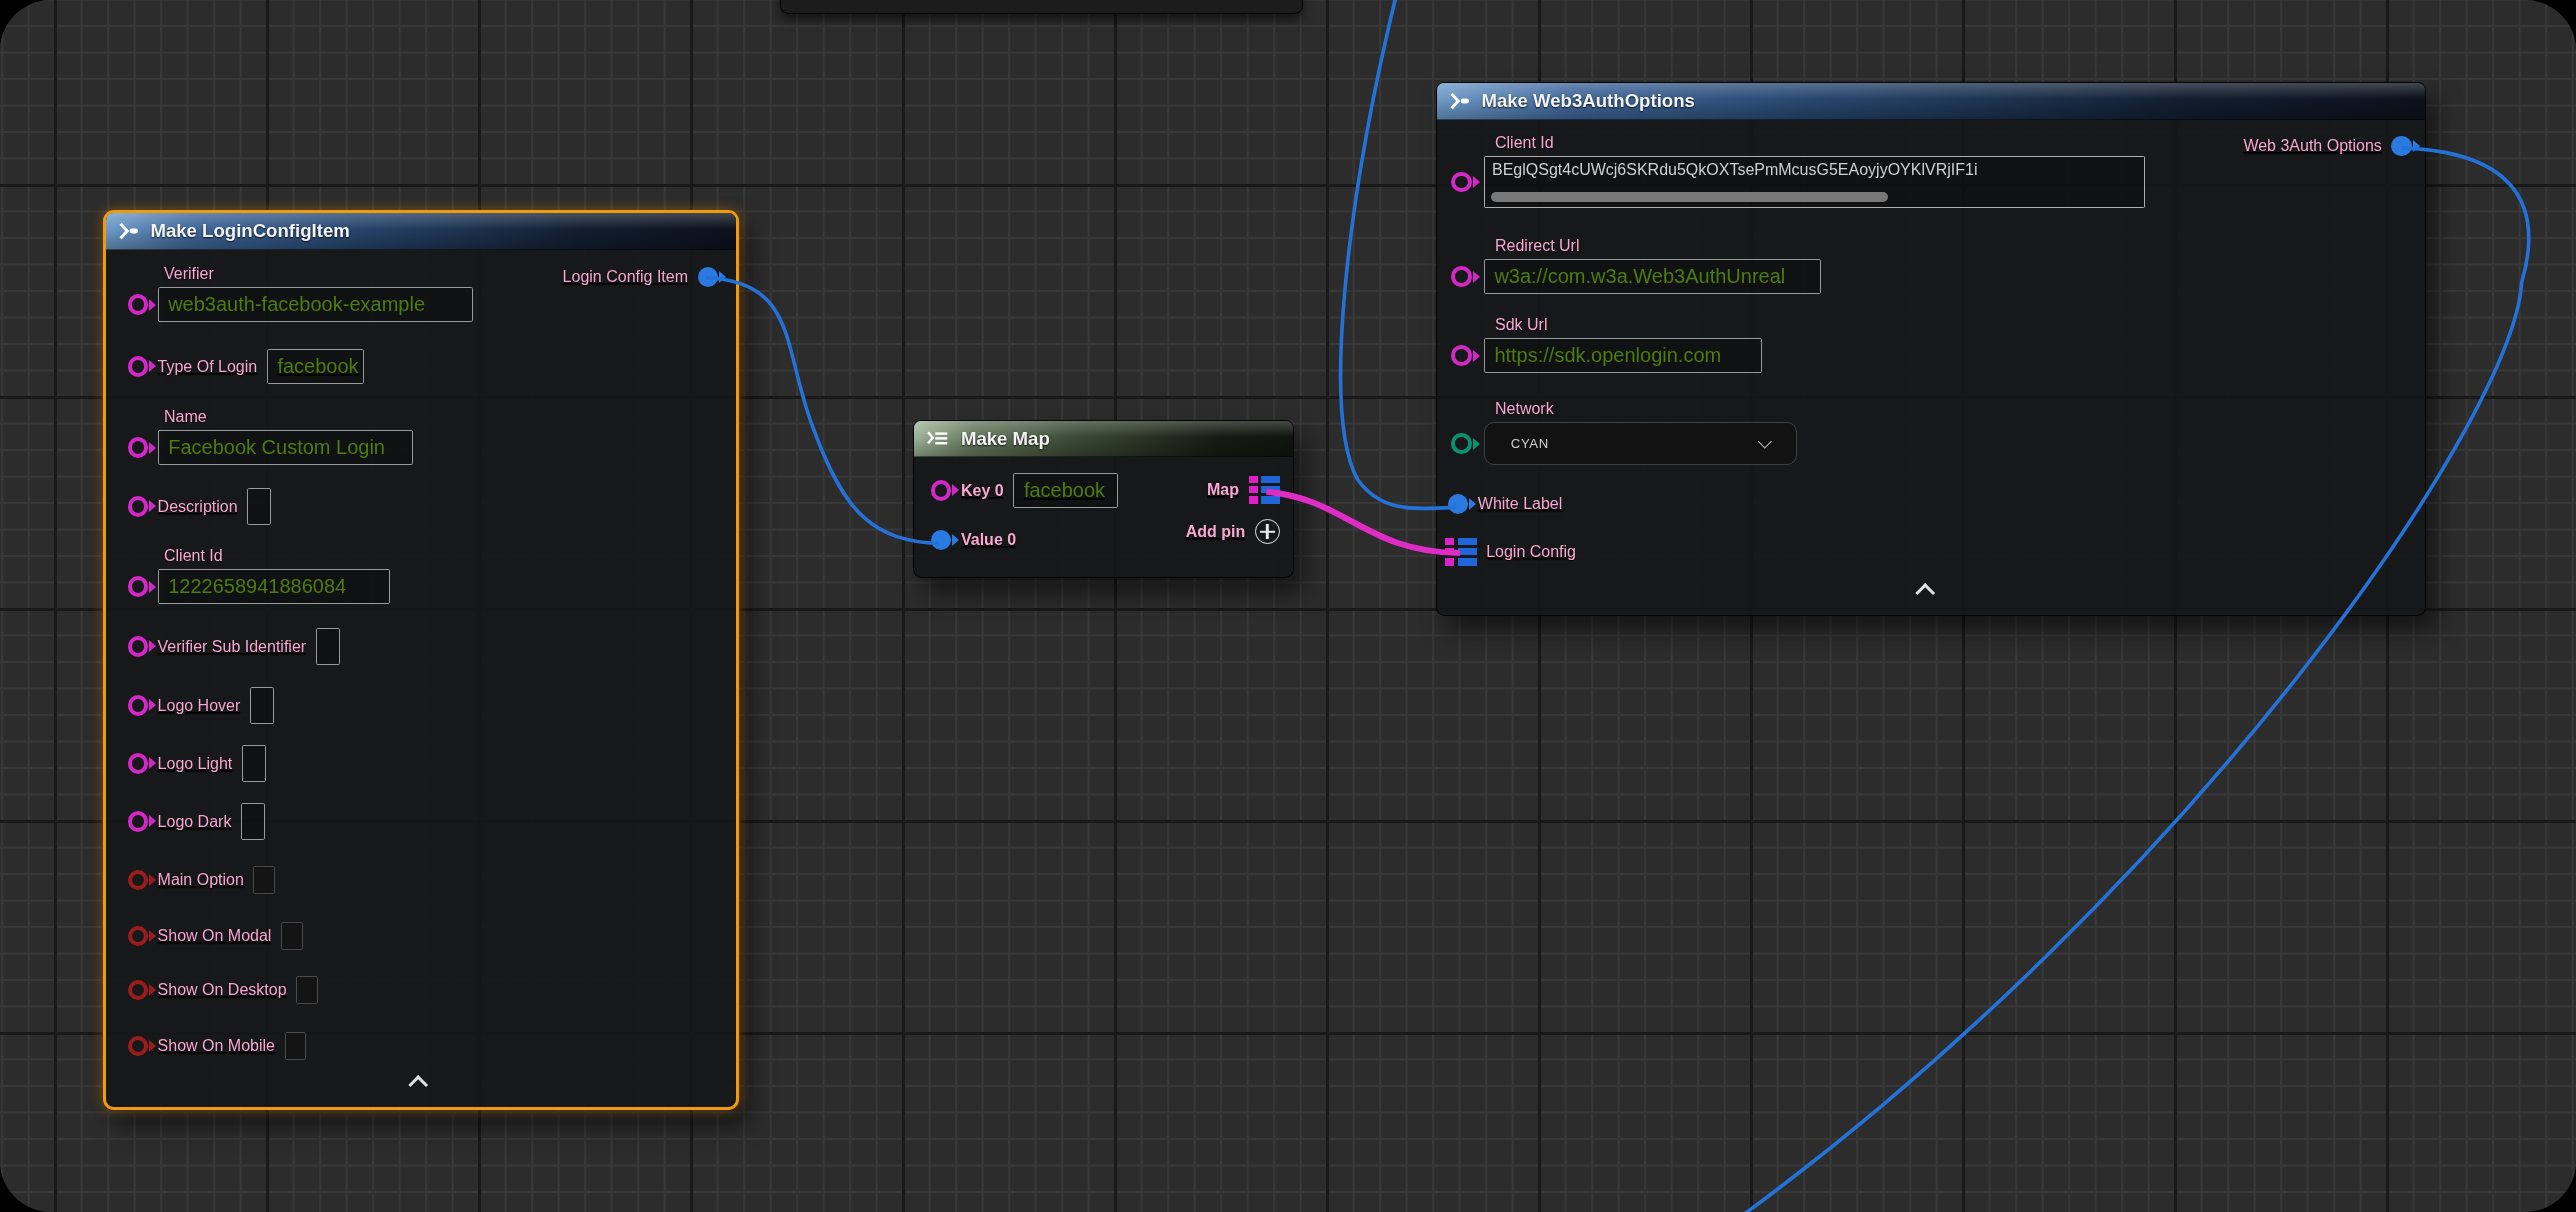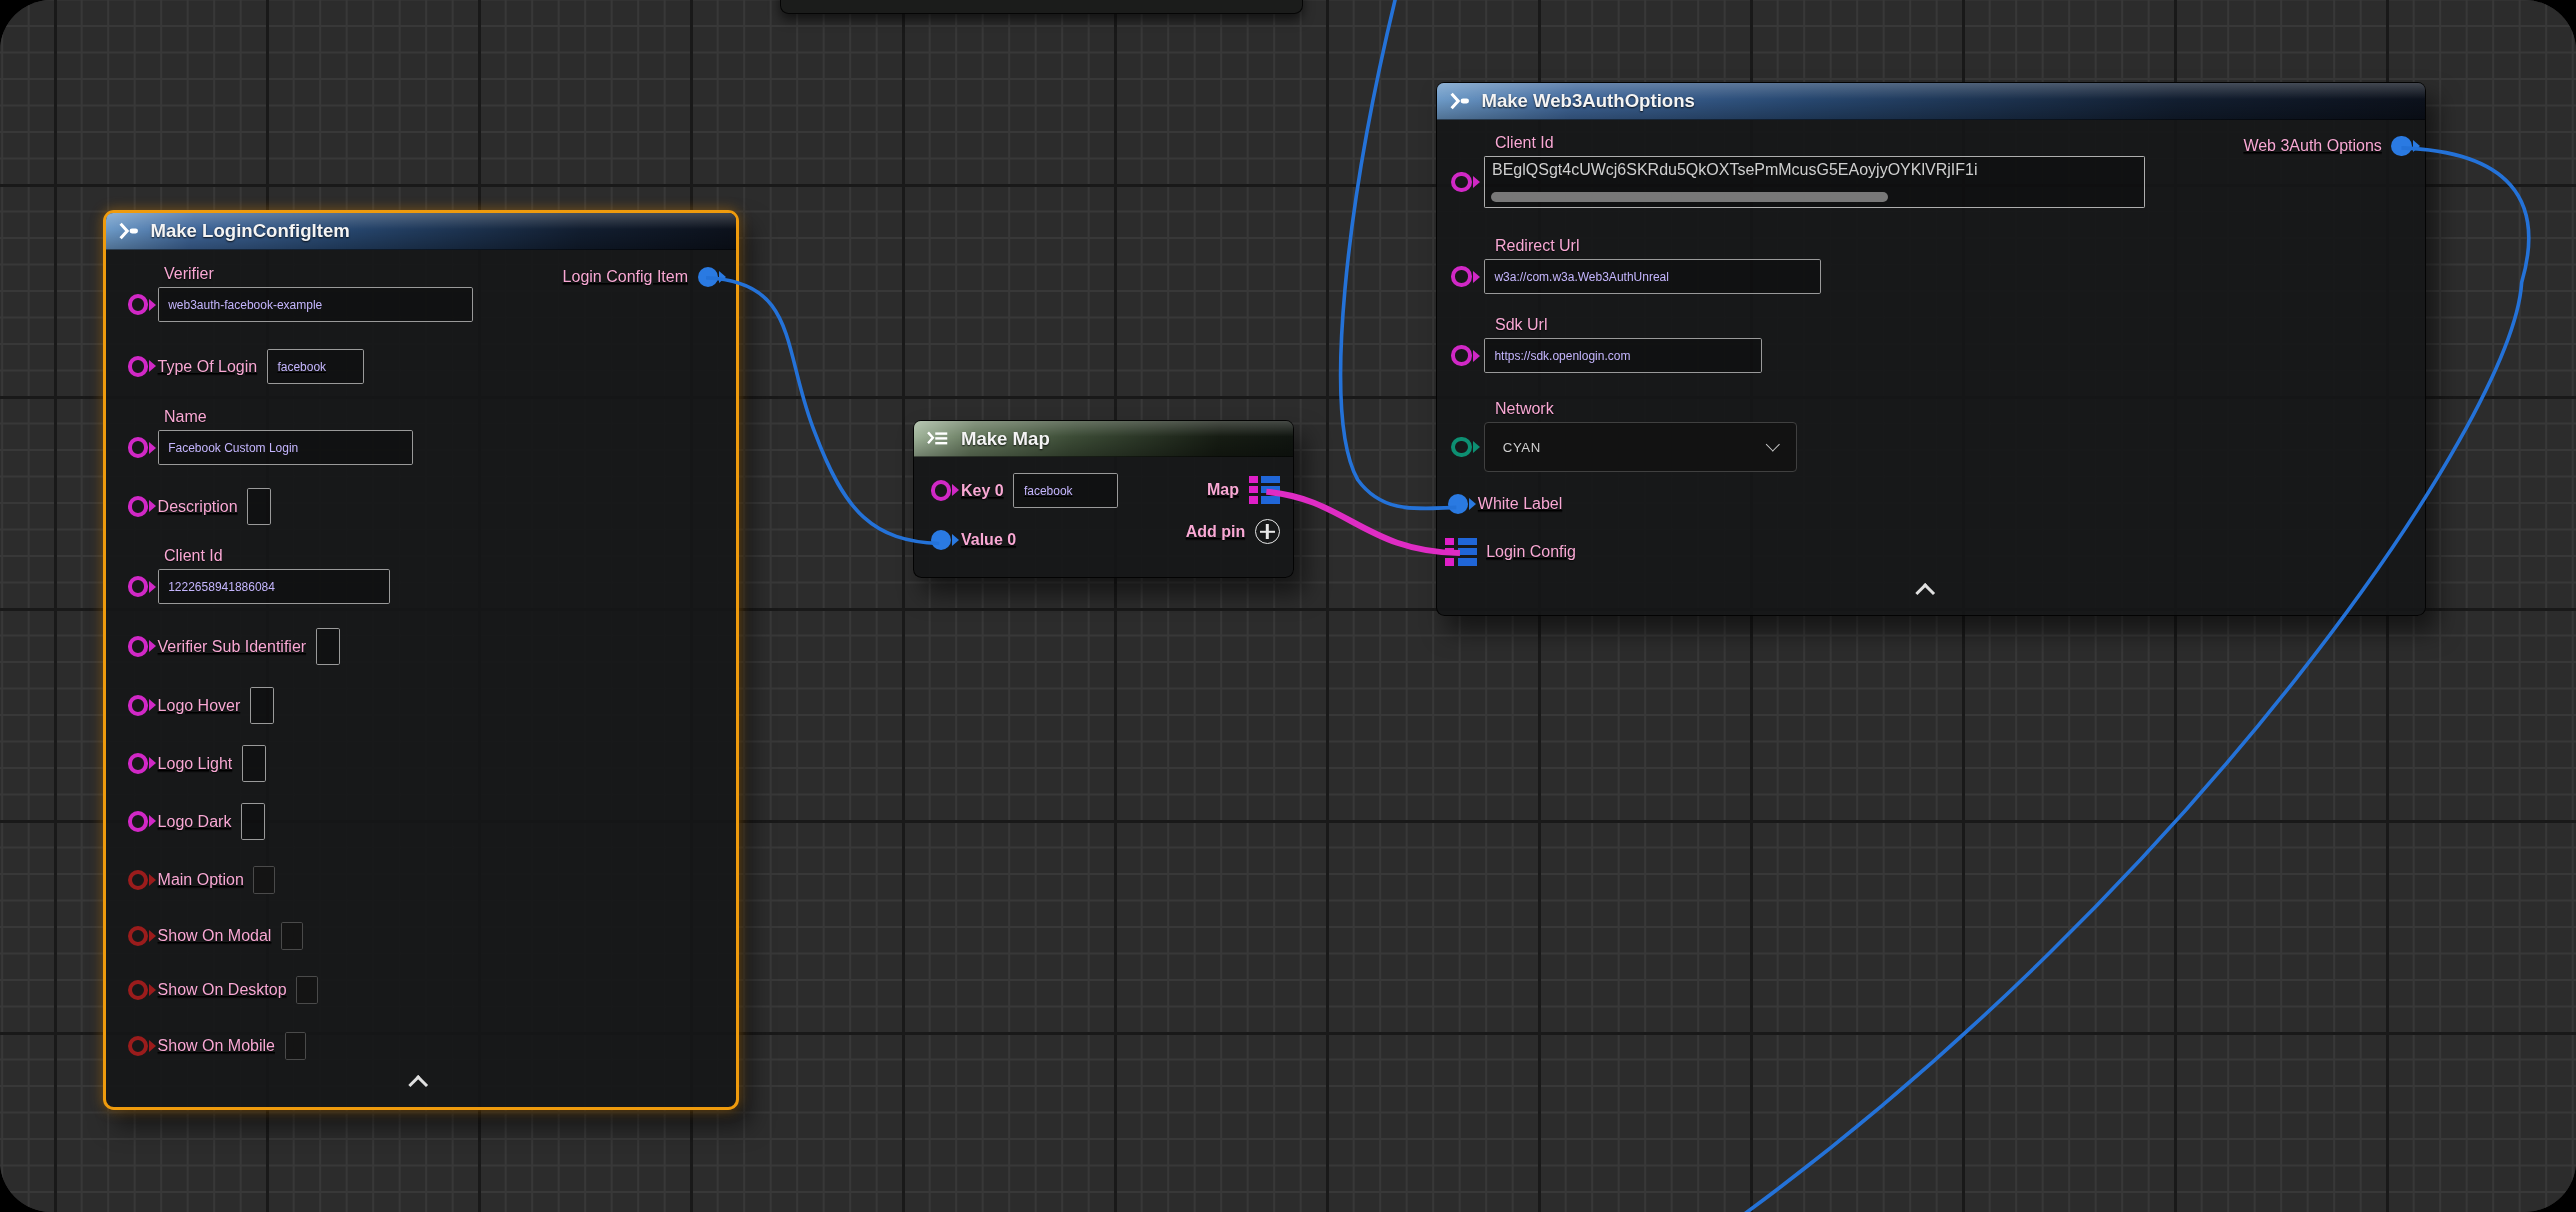--- a/index.html
+++ b/index.html
@@ -62,33 +62,33 @@
   .pin.obj .c   { background:#2a7ae2; }              .pin.obj .t   { border-left:7.8px solid #2a7ae2; }
 
   
   .mapgrid { display:grid; grid-template-columns:9px 18.6px; grid-auto-rows:7.2px; gap:3px 3.6px; flex:none; }
   .mapgrid i { display:block; }
   .mapgrid i:nth-child(odd)  { background:#e01fc8; }
   .mapgrid i:nth-child(even) { background:#2066d8; }
 
   
   .tbox { height:35px; border:1.2px solid #9a9a9a; border-radius:1.8px; background:rgba(0,0,0,.28);
-    display:flex; align-items:center; padding:0 9.6px; color:#c4b5fd; font-size:12px;
+    display:flex; align-items:center; padding:0 9.6px; color:#4d7c0f; font-size:20px;
     white-space:nowrap; overflow:hidden; }
   .tbox.empty { width:24px; height:37px; padding:0; }
   .cbox { width:21.6px; height:28px; border:1.8px solid #4a4a4a; border-radius:1.8px; background:#141414; flex:none; }
 
   .bigbox { position:relative; width:661px; height:52px; border:1.8px solid #aeaeae; border-radius:1.2px;
     background:rgba(0,0,0,.28); color:#cfcfcf; font-size:16px; padding:3.6px 7.2px 0 7.2px;
     white-space:nowrap; overflow:hidden; }
   .bigbox .scrollbar { position:absolute; left:6px; bottom:4.8px; width:397px; height:10.8px;
     background:#787878; border-radius:5.4px; }
 
-  .dropdown { width:313px; height:50px; background:#121212; border:1.2px solid #404040; border-radius:4px;
-    display:flex; align-items:center; justify-content:space-between; padding:0 18px; }
+  .dropdown { width:313px; height:43px; background:#121212; border:1.2px solid #404040; border-radius:10px;
+    display:flex; align-items:center; justify-content:space-between; padding:0 26px; }
   .dropdown .sel { color:#cfcfcf; font-size:13.2px; letter-spacing:0.6px; }
   .caret-down { width:9.6px; height:9.6px; border-right:1.8px solid #c9c9c9; border-bottom:1.8px solid #c9c9c9;
     transform:rotate(45deg) translate(-1.8px,-1.8px); }
 
   .chev-up { position:absolute; width:14.4px; height:14.4px; border-left:3px solid #e0e0e0; border-top:3px solid #e0e0e0;
     transform:rotate(45deg); }
 
   .addpin-ico { width:25px; height:25px; border:1.8px solid #e8e8e8; border-radius:50%; position:relative; flex:none; }
   .addpin-ico::before, .addpin-ico::after { content:""; position:absolute; background:#e8e8e8; }
   .addpin-ico::before { left:50%; top:4.2px; bottom:4.2px; width:2.4px; transform:translateX(-50%); }

